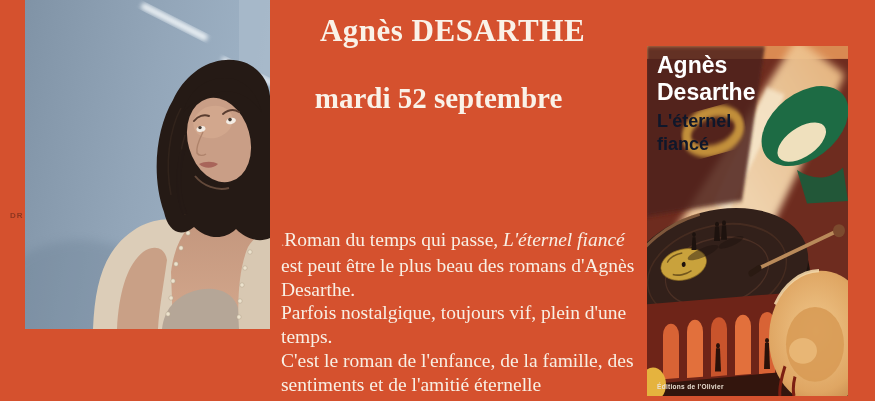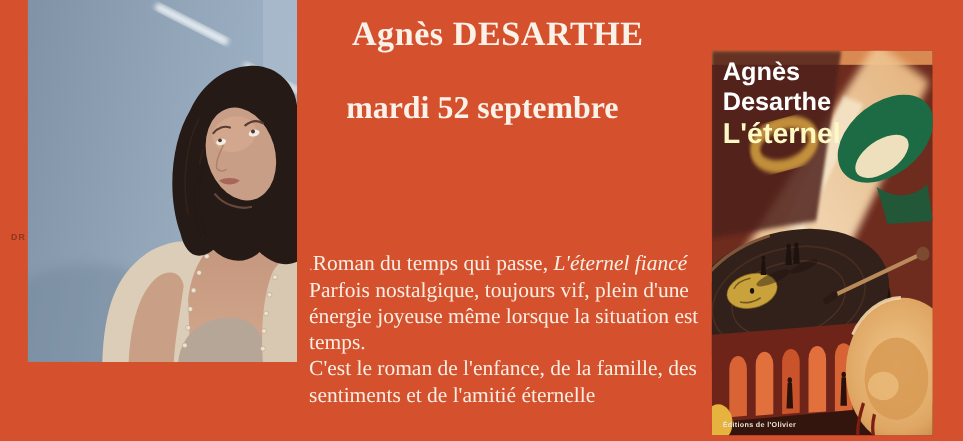--- a/index.html
+++ b/index.html
@@ -33,21 +33,21 @@
   .bline .dot{opacity:.55;font-size:13px;}
   
   .cover{position:absolute;left:647px;top:46px;width:201px;height:350px;overflow:hidden;}
   .cover svg.art{position:absolute;left:0;top:0;width:100%;height:100%;}
   .cover-author{
     position:absolute;left:10px;top:6px;font-family:"Liberation Sans",sans-serif;
     font-size:23px;font-weight:bold;color:#ffffff;line-height:27px;z-index:2;
   }
   .cover-title{
     position:absolute;left:10px;top:64px;font-family:"Liberation Sans",sans-serif;
-    font-size:26px;font-weight:bold;color:#fef9c3;line-height:23px;z-index:2;
+    font-size:18px;font-weight:bold;color:#0f172a;line-height:23px;z-index:2;
   }
   .cover-publisher{
     position:absolute;left:10px;bottom:6px;font-family:"Liberation Sans",sans-serif;
     font-size:6.5px;font-weight:bold;color:#eadfd2;z-index:2;letter-spacing:.3px;
   }
 </style>
 </head>
 <body>
 
 <div class="canvas">
@@ -132,22 +132,23 @@
     </svg>
   </div>
 
   <div class="event-title">Agnès DESARTHE</div>
   <div class="event-when">
     <div>mardi 52 septembre</div>
   </div>
 
   <div class="body-copy">
     <div class="bline"><span class="dot">.</span><span>Roman du temps qui passe, </span><span class="it">L'éternel fiancé</span></div>
+    <div class="bline"><span>est peut être le plus beau des romans d'Agnès</span></div>
+    <div class="bline"><span>Desarthe.</span></div>
     <div class="bline"><span>Parfois nostalgique, toujours vif, plein d'une</span></div>
-    <div class="bline"><span>énergie joyeuse même lorsque la situation est</span></div>
     <div class="bline"><span>temps.</span></div>
     <div class="bline"><span>C'est le roman de l'enfance, de la famille, des</span></div>
     <div class="bline"><span>sentiments et de l'amitié éternelle</span></div>
   </div>
 
   <div class="cover">
     <svg class="art" viewBox="0 0 201 271" preserveAspectRatio="none">
       <defs>
         <linearGradient id="beamG" x1="0" y1="1" x2="1" y2="0">
           <stop offset="0" stop-color="#e8a86f"></stop>
@@ -233,17 +234,18 @@
       <path d="M138,248 C134,258 132,266 133,271 M148,256 C146,262 146,267 147,271" stroke="#7c1f12" stroke-width="3" fill="none"></path>
 
       <circle cx="6" cy="262" r="13" fill="#e5b33e"></circle>
     </svg>
     <div class="cover-author">
       <div>Agnès</div>
       <div>Desarthe</div>
     </div>
     <div class="cover-title">
       <div>L'éternel</div>
+      <div>fiancé</div>
     </div>
     <div class="cover-publisher">Éditions de l'Olivier</div>
   </div>
 
 </div>
 
 </body></html>

